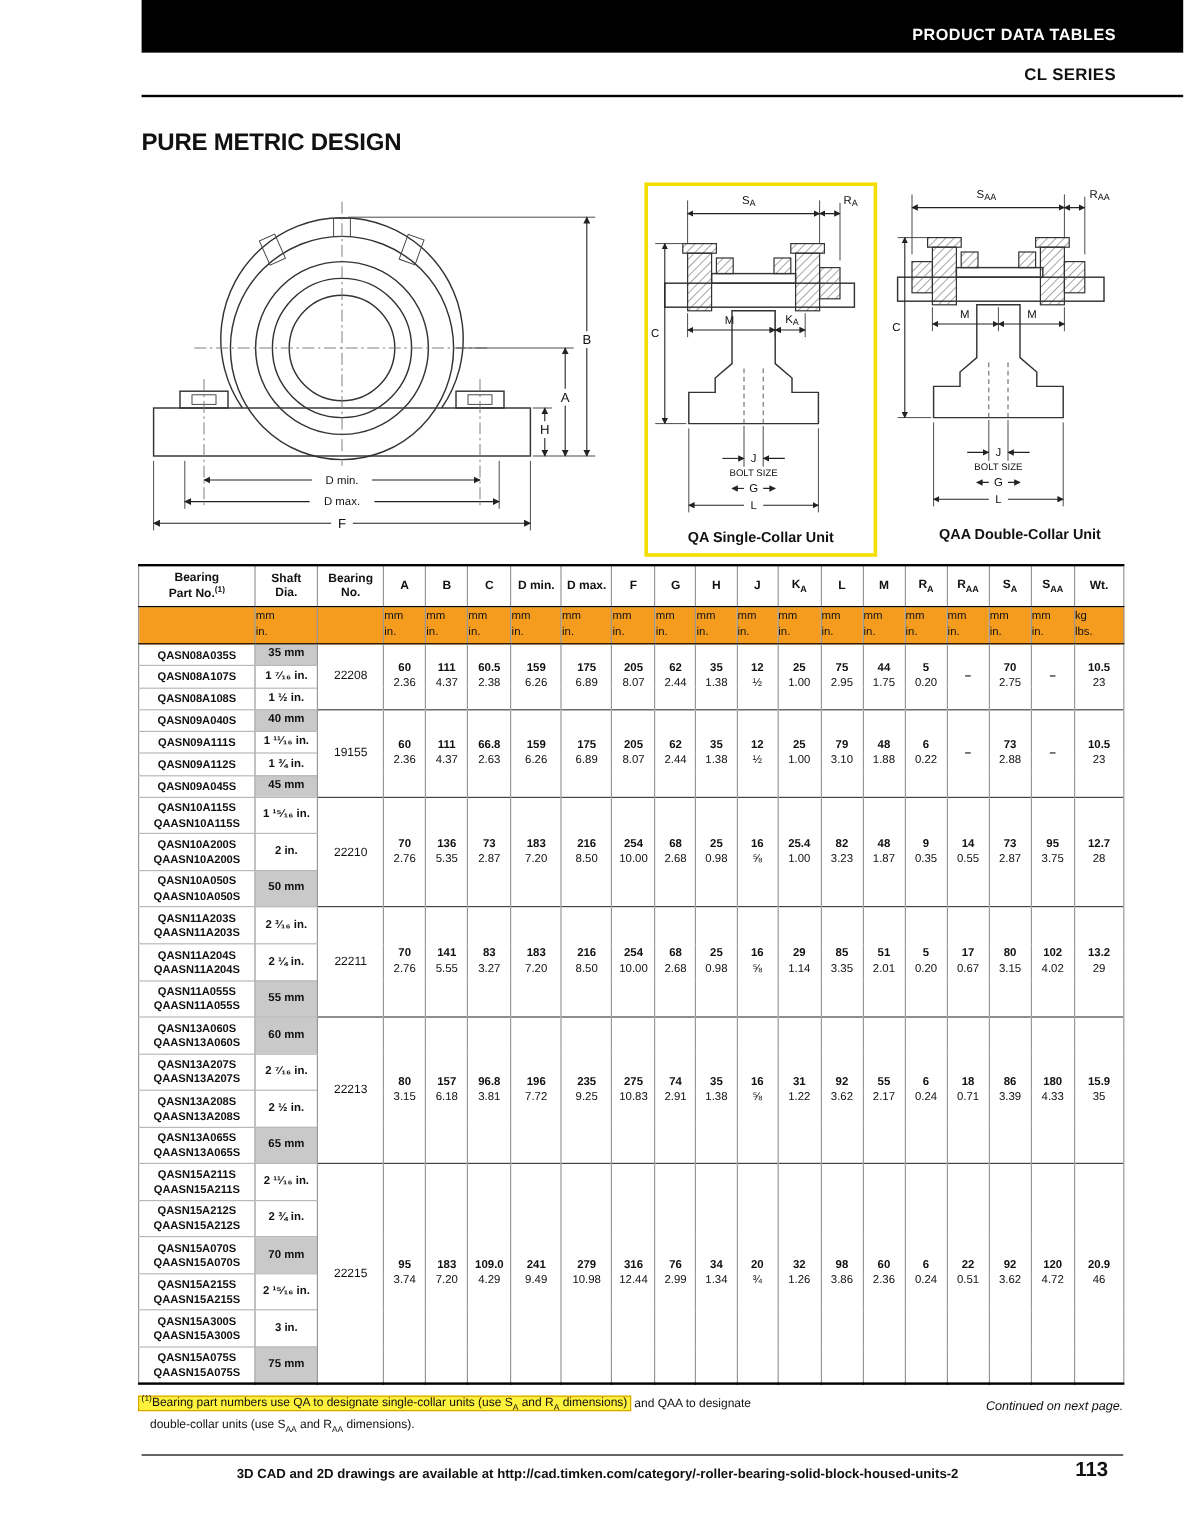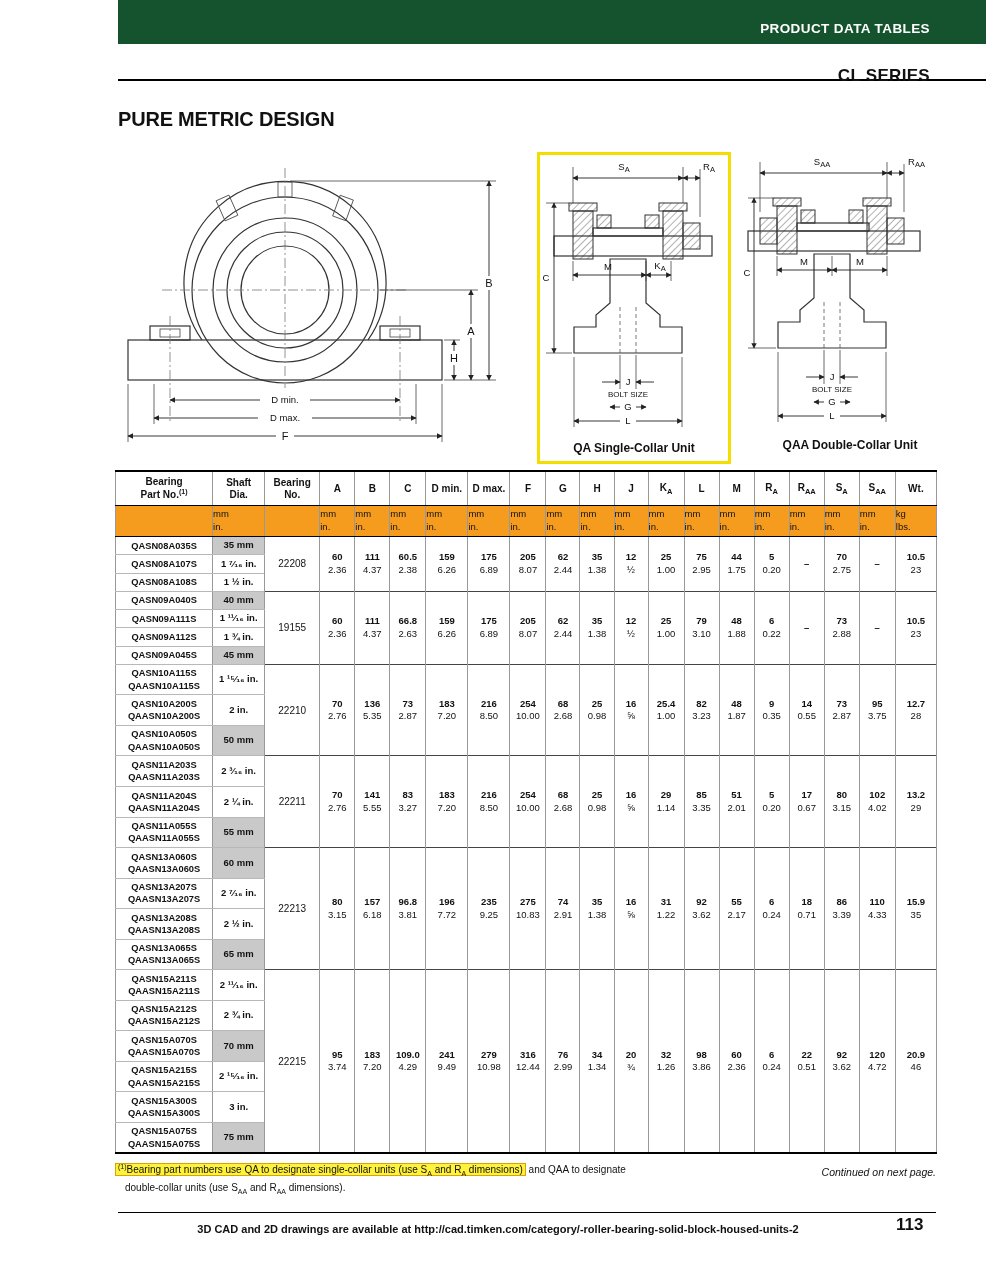--- a/index.html
+++ b/index.html
@@ -1,24 +1,24 @@
 <!DOCTYPE html>
 <html style="--units-row: #F59C1F; --metric-shade: #C9C9C9; --highlight: #FFF23D; --diagram-box: #F4DE00;"><head>
 <meta charset="utf-8">
 <style>
   * { margin:0; padding:0; box-sizing:border-box; }
   html,body { width:1000px; height:1280px; background:#fff; }
   body { position:relative; font-family:"Liberation Sans",sans-serif; color:#111; overflow:hidden; }
   .abs { position:absolute; }
 
   
-  .band-top { left:118px; top:0; width:868px; height:44px; background:#14532d; }
+  .band-top { left:118px; top:0; width:868px; height:44px; background:#000000; }
   .band-top .bt-text { position:absolute; right:56px; bottom:8px; color:#fff; font-weight:700; font-size:13.5px; letter-spacing:.4px; }
   .band-series { left:118px; top:44px; width:868px; height:37px; background:#fff; border-bottom:2.5px solid #000; }
-  .band-series .bs-text { position:absolute; right:56px; top:22px; font-weight:700; font-size:17px; letter-spacing:.3px; }
+  .band-series .bs-text { position:absolute; right:56px; top:10px; font-weight:700; font-size:14px; letter-spacing:.3px; }
 
   .page-title { left:118px; top:108px; font-size:20px; font-weight:700; line-height:1.18; letter-spacing:-.2px; }
 
   
   .front-wrap { left:110px; top:148px; width:400px; height:322px; }
   .qa-box { left:537px; top:152px; width:194px; height:312px; border:3px solid var(--diagram-box,#F4DE00); background:#fff; }
   .qa-box svg { position:absolute; left:0; top:2px; }
   .qa-caption { position:absolute; left:0; bottom:6px; width:100%; text-align:center; font-weight:700; font-size:12px; }
   .qaa-wrap { left:742px; top:152px; width:216px; }
   .qaa-caption { position:absolute; left:0; top:286px; width:100%; text-align:center; font-weight:700; font-size:12px; }
@@ -716,21 +716,21 @@
         </td>
         <td class="val-cell" rowspan="4">
           <div class="mm">18</div>
           <div class="in">0.71</div>
         </td>
         <td class="val-cell" rowspan="4">
           <div class="mm">86</div>
           <div class="in">3.39</div>
         </td>
         <td class="val-cell" rowspan="4">
-          <div class="mm">110</div>
+          <div class="mm">180</div>
           <div class="in">4.33</div>
         </td>
         <td class="val-cell" rowspan="4">
           <div class="mm">15.9</div>
           <div class="in">35</div>
         </td>
       </tr>
       <tr>
         <td class="part-cell">QASN13A207S<br>QAASN13A207S</td>
         <td class="shaft-cell">2 ⁷⁄₁₆ in.</td>

